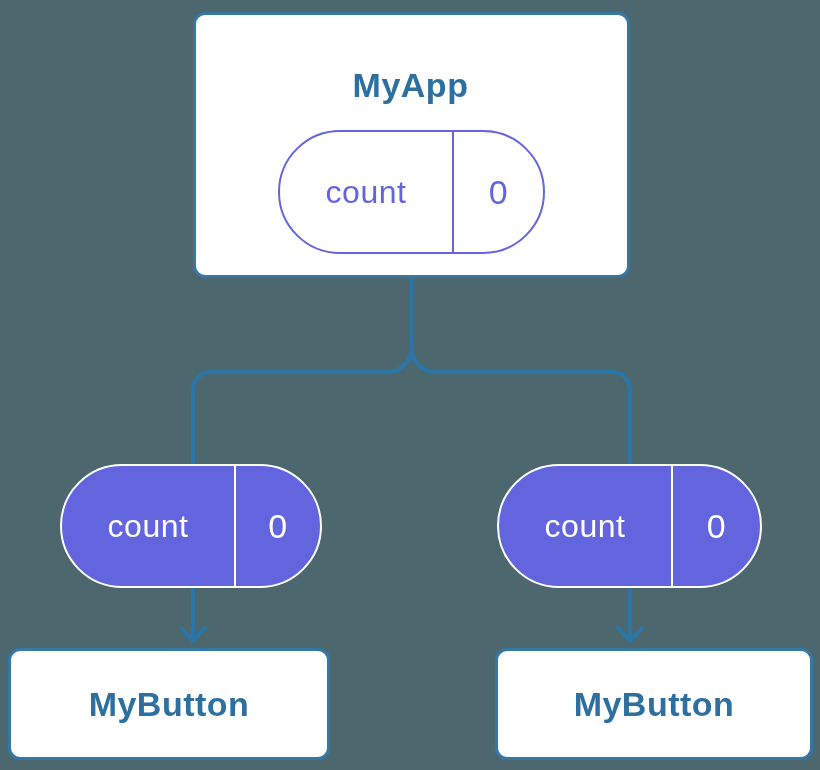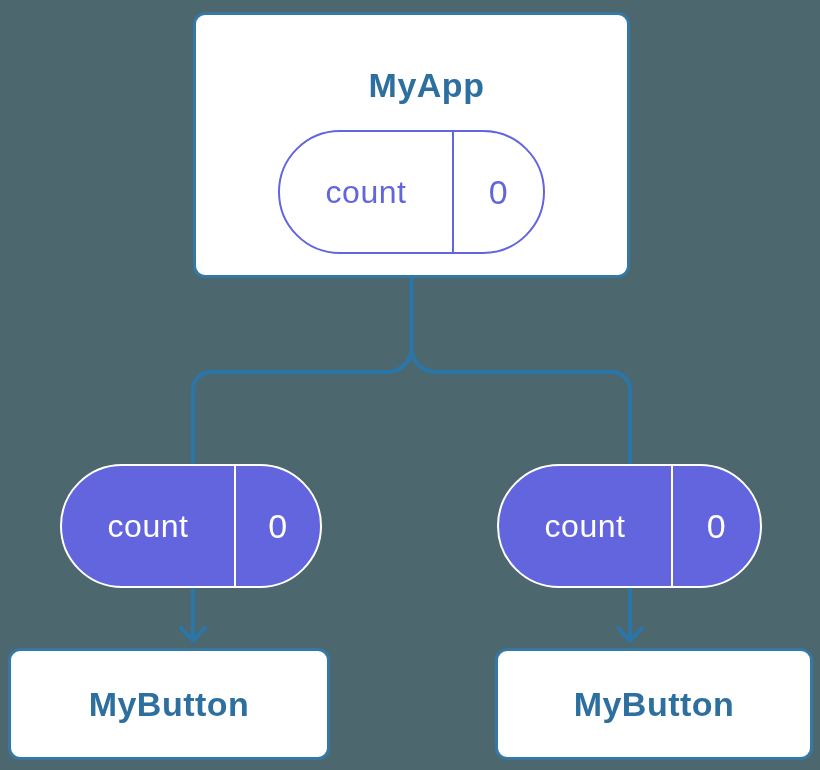--- a/index.html
+++ b/index.html
@@ -81,21 +81,21 @@
   .pill.outline .key { border-right: 2.5px solid var(--pill); }
   .pill.solid {
     background: var(--pill);
     border: 2.5px solid var(--pill_text_light);
     color: var(--pill_text_light);
   }
   .pill.solid .key { border-right: 2.5px solid var(--pill_text_light); }
 
   
   .myapp-box      { left: 193px; top: 12px;  width: 437px; height: 266px; }
-  .myapp-title    { left: 208px; top: 12px;  width: 437px; height: 146px; }
+  .myapp-title    { left: 192px; top: 12px;  width: 437px; height: 146px; }
   .state-pill     { left: 278px; top: 130px; width: 267px; }
   .prop-pill-left { left: 60px;  top: 464px; width: 262px; }
   .prop-pill-right{ left: 497px; top: 464px; width: 265px; }
   .mybutton-box-left  { left: 8px;   top: 648px; width: 322px; height: 112px; }
   .mybutton-box-right { left: 495px; top: 648px; width: 318px; height: 112px; }
   .mybutton-title { display: flex; align-items: center; justify-content: center;
                     width: 100%; height: 100%;
                     font-size: 34px; font-weight: bold; letter-spacing: 0.5px;
                     color: var(--node_title); }
 </style>

